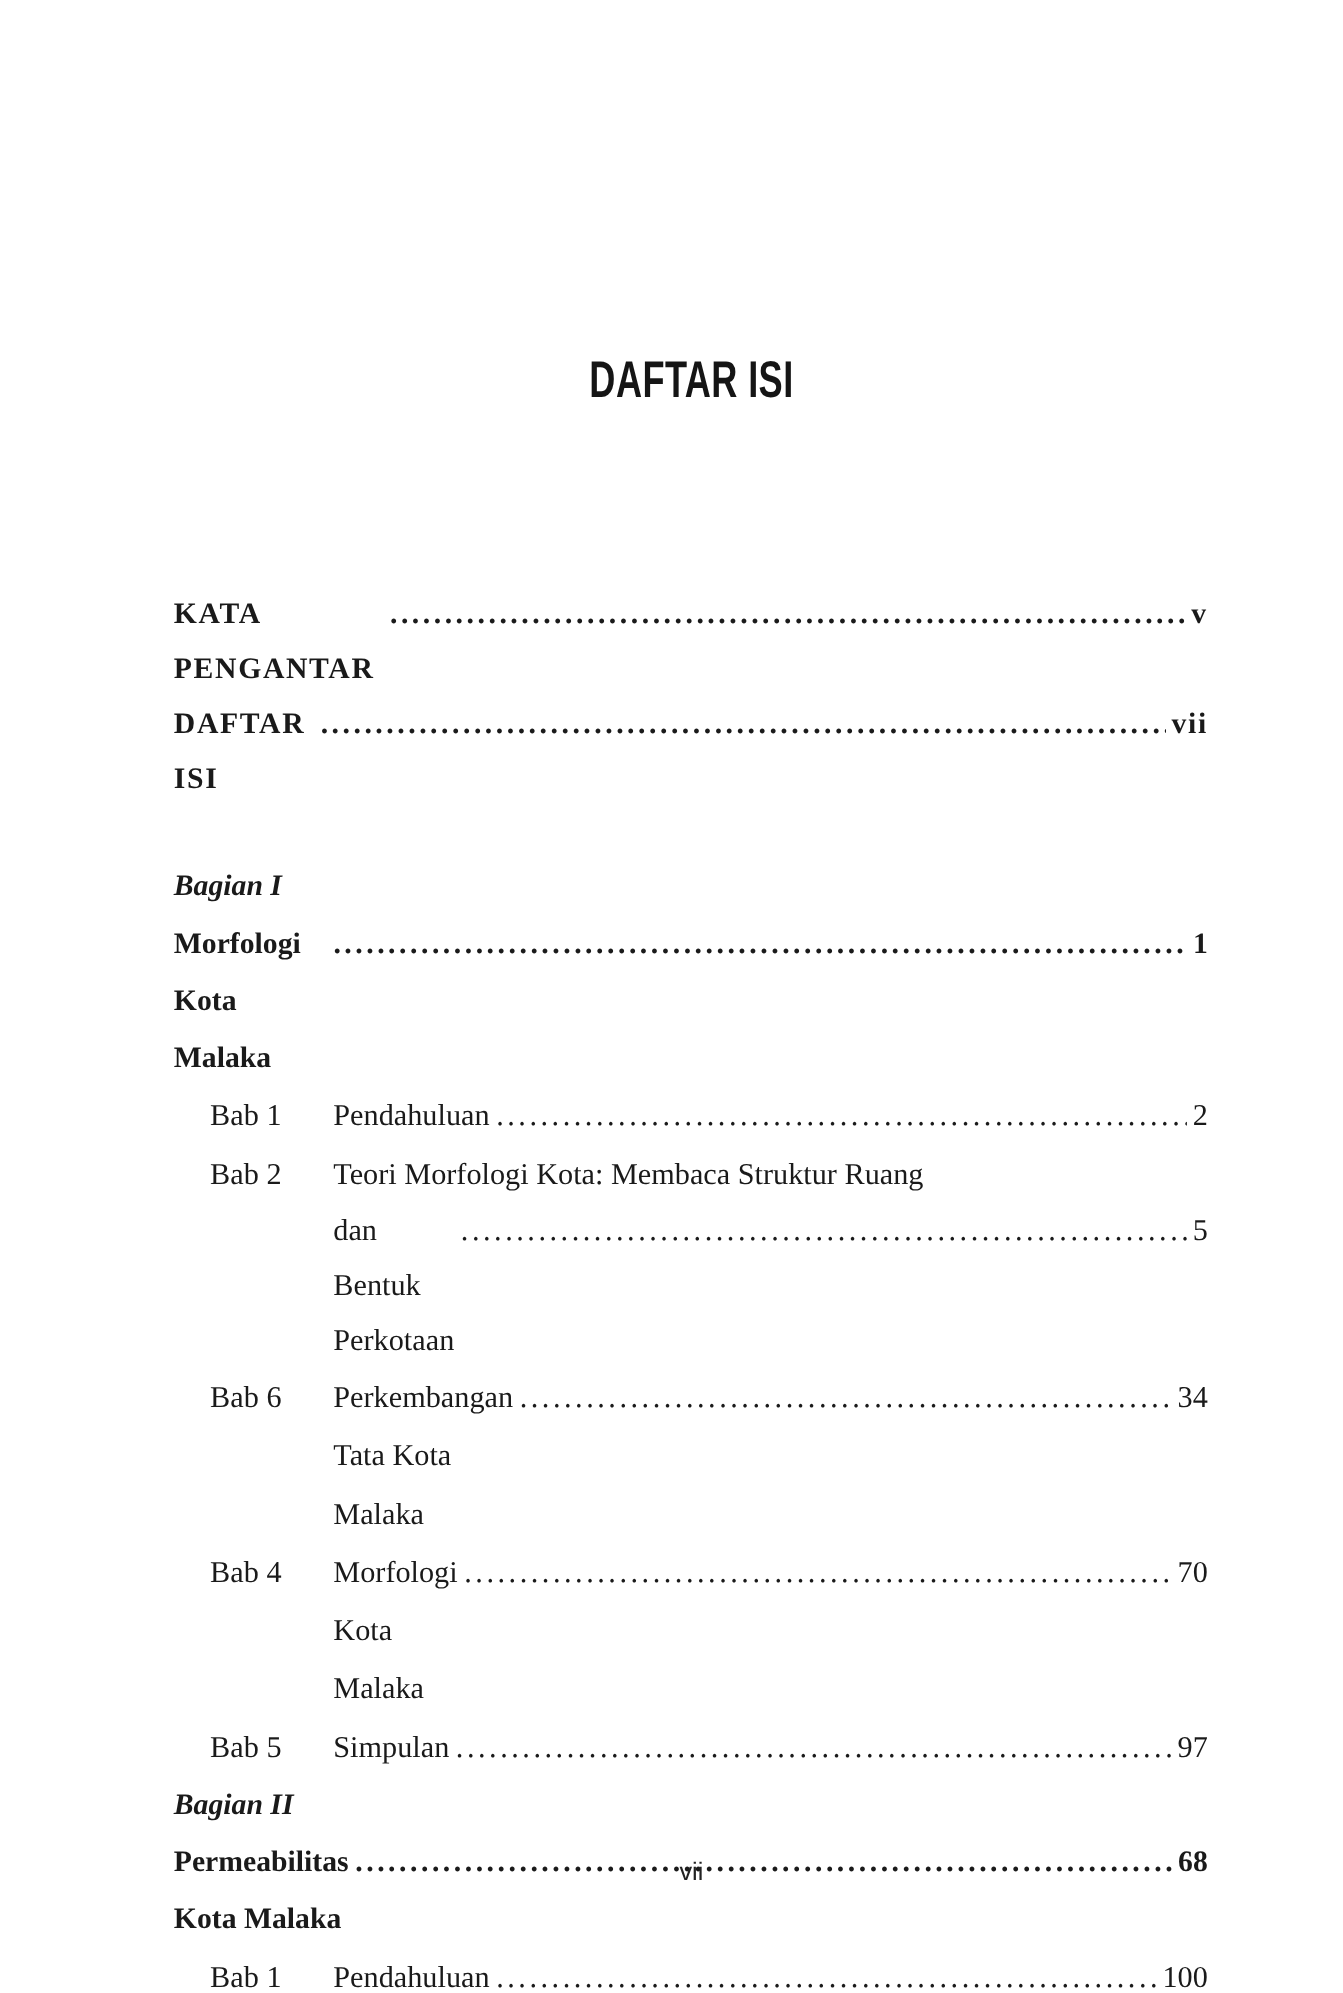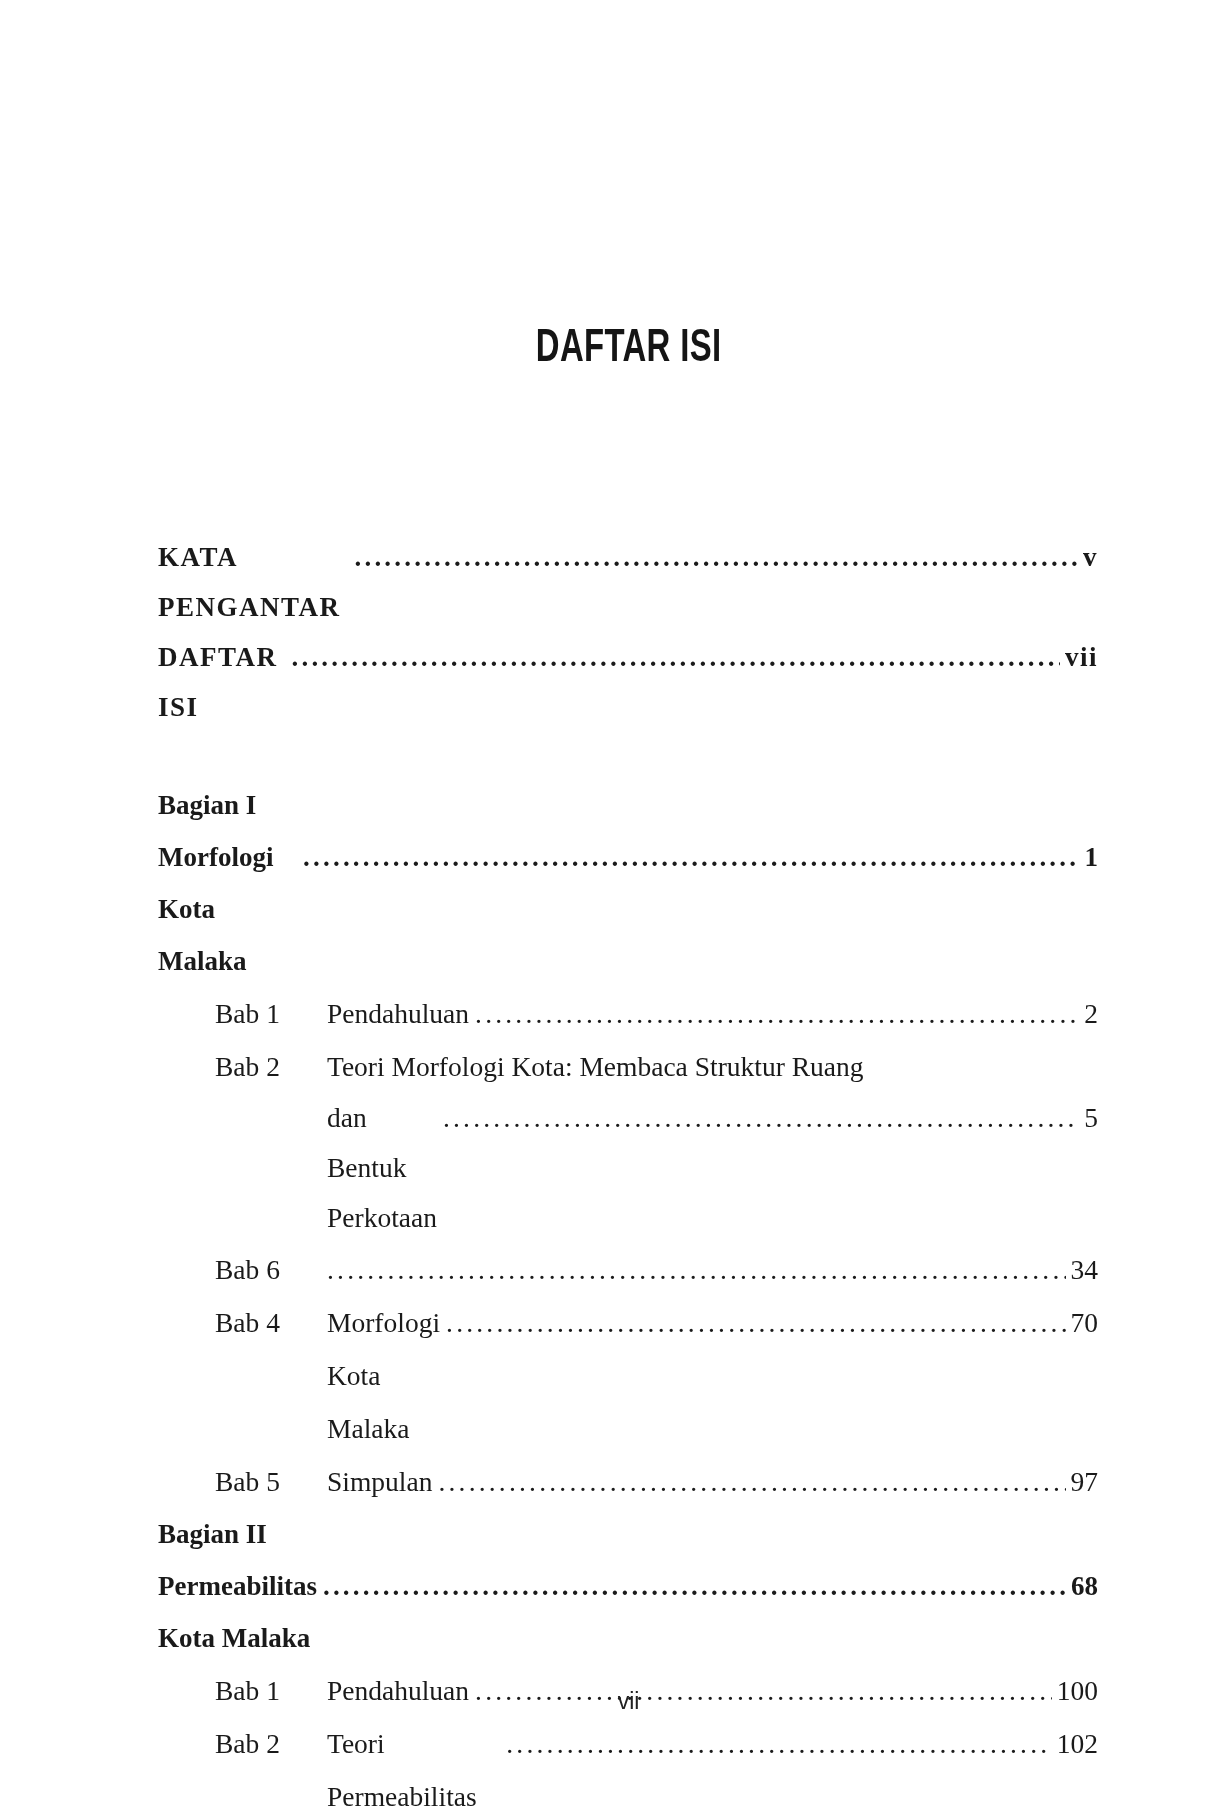--- a/index.html
+++ b/index.html
@@ -41,36 +41,37 @@
     font-weight:bold;
     letter-spacing:1.5px;
   }
   .fm-row .label { padding-right:14px; }
   .section-gap { height:47px; }
   
   .part-label {
     line-height:52px;
     font-size:27px;
     font-weight:bold;
+    font-style:italic;
   }
   .part-title-row {
     line-height:52px;
     font-size:27px;
     font-weight:bold;
   }
   .part-title-row .label { padding-right:6px; }
   
   .chapter {
     line-height:53px;
     font-size:27.5px;
     font-weight:normal;
   }
   .chap-no {
     flex:0 0 112px;
-    margin-left:57px;
+    margin-left:33px;
   }
   .chap-body { flex:1 1 auto; min-width:0; }
   .chap-line { display:flex; align-items:baseline; }
   .chap-line .label { padding-right:6px; }
   .l2 { line-height:50px; }
   
   .leader {
     flex:1 1 auto;
     min-width:0;
     overflow:hidden;
@@ -143,20 +144,21 @@
           <span class="leader"></span>
           <span class="pnum">5</span>
         </span>
       </span>
     </div>
 
     <div class="row chapter">
       <span class="chap-no">Bab 6</span>
       <span class="chap-body">
         <span class="chap-line">
+          <span class="label">Perkembangan Tata Kota Malaka</span>
           <span class="leader"></span>
           <span class="pnum">34</span>
         </span>
       </span>
     </div>
 
     <div class="row chapter">
       <span class="chap-no">Bab 4</span>
       <span class="chap-body">
         <span class="chap-line">

